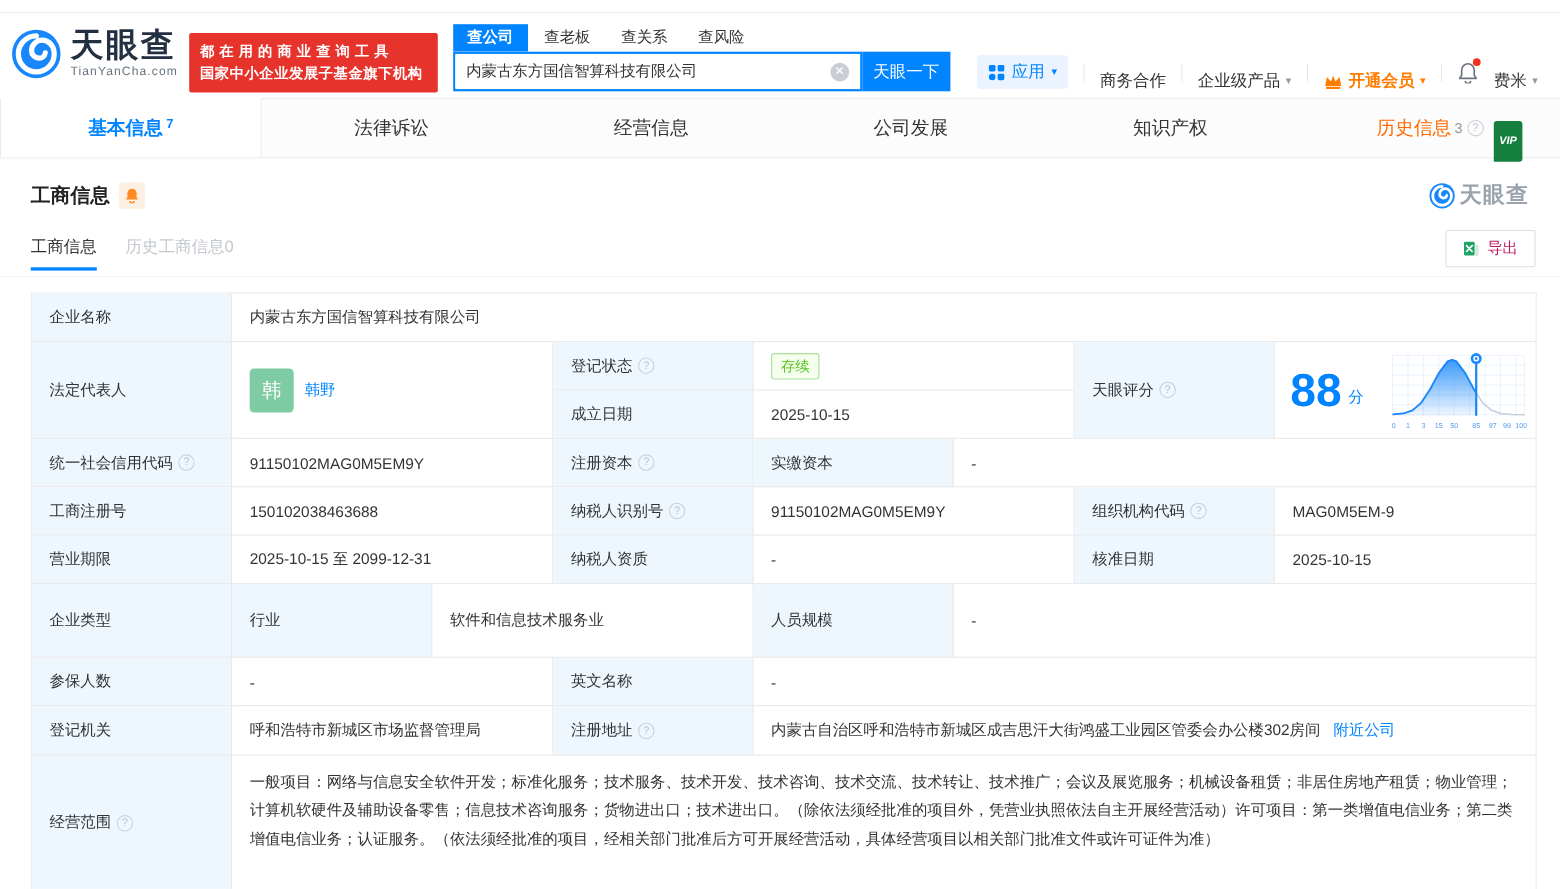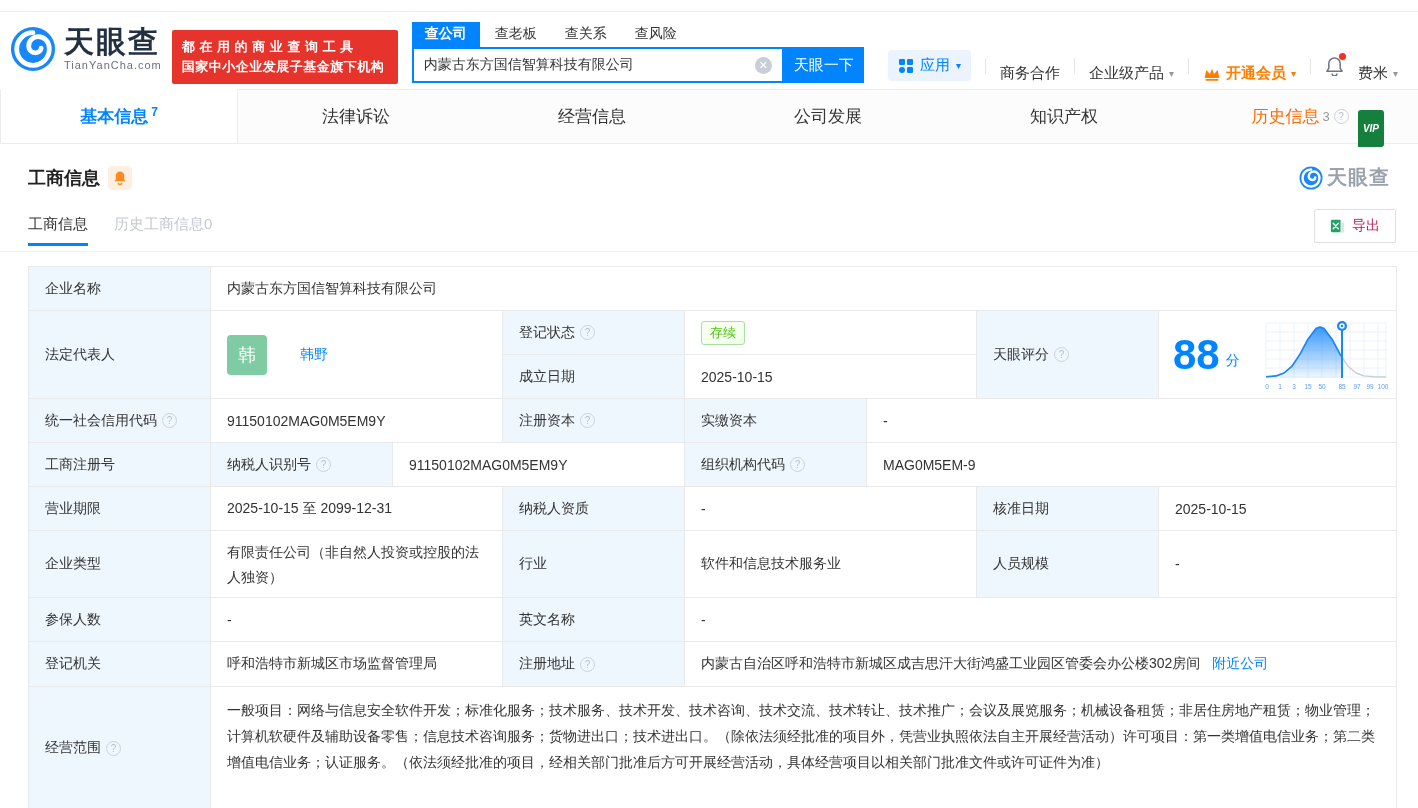--- a/index.html
+++ b/index.html
@@ -63,21 +63,21 @@
   .tcell:last-child { border-right:none; }
   .lbl { width:182px; flex:0 0 auto; background:#eef7fe; gap:5px; }
   .val { width:292px; flex:0 0 auto; }
   .vfill { flex:1 1 auto; width:auto; }
   .h44 { height:44px; } .h45 { height:45px; } .h67 { height:67px; } .h88 { height:88px; }
   .midcol { width:474px; flex:0 0 auto; display:flex; flex-direction:column; }
   .midrow { display:flex; flex:1; }
   .midrow .lbl, .midrow .val { border-right:1px solid #e9e9e9; border-bottom:1px solid #e9e9e9; display:flex; align-items:center; padding:0 16px; gap:5px; }
   .midrow .val { flex:1; width:auto; }
   .wrapcell { display:block; padding:10px 16px; line-height:25px; align-items:flex-start; }
-  .link { color:#0084ff; cursor:pointer; text-decoration:none;margin-left:23px; }
+  .link { color:#0084ff; cursor:pointer; text-decoration:none; }
   .avatar { width:40px; height:40px; border-radius:4px; background:#7fcba4; color:#fff; font-size:18px; display:flex; align-items:center; justify-content:center; margin-right:10px; flex:0 0 auto; }
   .badge-green { color:#52c41a; background:#f6ffed; border:1px solid #a8e09f; border-radius:3px; font-size:13px; padding:2px 8px; }
   .scorecell { padding:4px 8px 4px 14px; gap:6px; }
   .scorenum { font-size:42px; font-weight:bold; color:#0084ff; line-height:34px; }
   .scoreunit { font-size:14px; color:#0084ff; margin-top:12px; }
   .scorechart { margin-left:auto; }
   .scopetext { line-height:26px; }
 
   .ic-svg { display:block; }
 </style>
@@ -327,20 +327,23 @@
     </div>
     <div class="tcell vfill">
         <span>-</span>
       </div>
   </div>
 
   <div class="trow h44">
     <div class="tcell lbl">
       <span>工商注册号</span>
     </div>
+    <div class="tcell val">
+        <span>150102038463688</span>
+      </div>
     <div class="tcell lbl">
       <span>纳税人识别号</span>
       <span class="help-ic">?</span>
     </div>
     <div class="tcell val">
         <span>91150102MAG0M5EM9Y</span>
       </div>
     <div class="tcell lbl">
       <span>组织机构代码</span>
       <span class="help-ic">?</span>
@@ -368,21 +371,20 @@
     </div>
     <div class="tcell vfill">
         <span>2025-10-15</span>
       </div>
   </div>
 
   <div class="trow h67">
     <div class="tcell lbl h67">
       <span>企业类型</span>
     </div>
-    <div class="tcell val h67 wrapcell" style="padding-top:9px;"><span>有限责任公司（非自然人投资或控股的法人独资）</span></div>
     <div class="tcell lbl h67">
       <span>行业</span>
     </div>
     <div class="tcell val h67">
         <span>软件和信息技术服务业</span>
       </div>
     <div class="tcell lbl h67">
       <span>人员规模</span>
     </div>
     <div class="tcell vfill h67">

